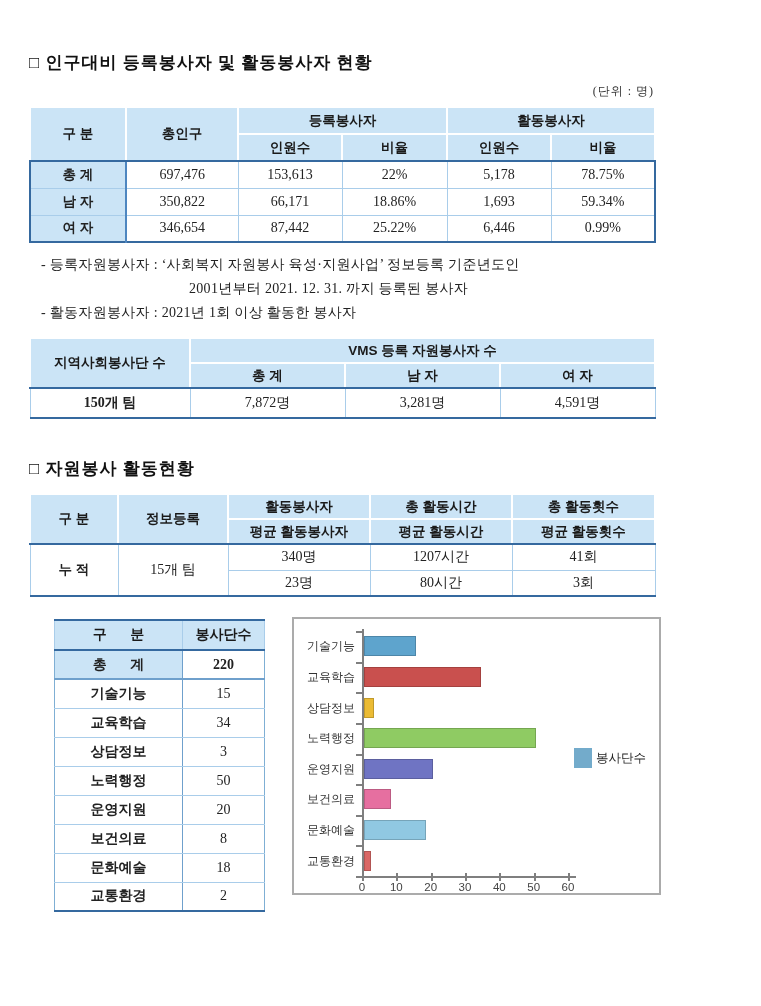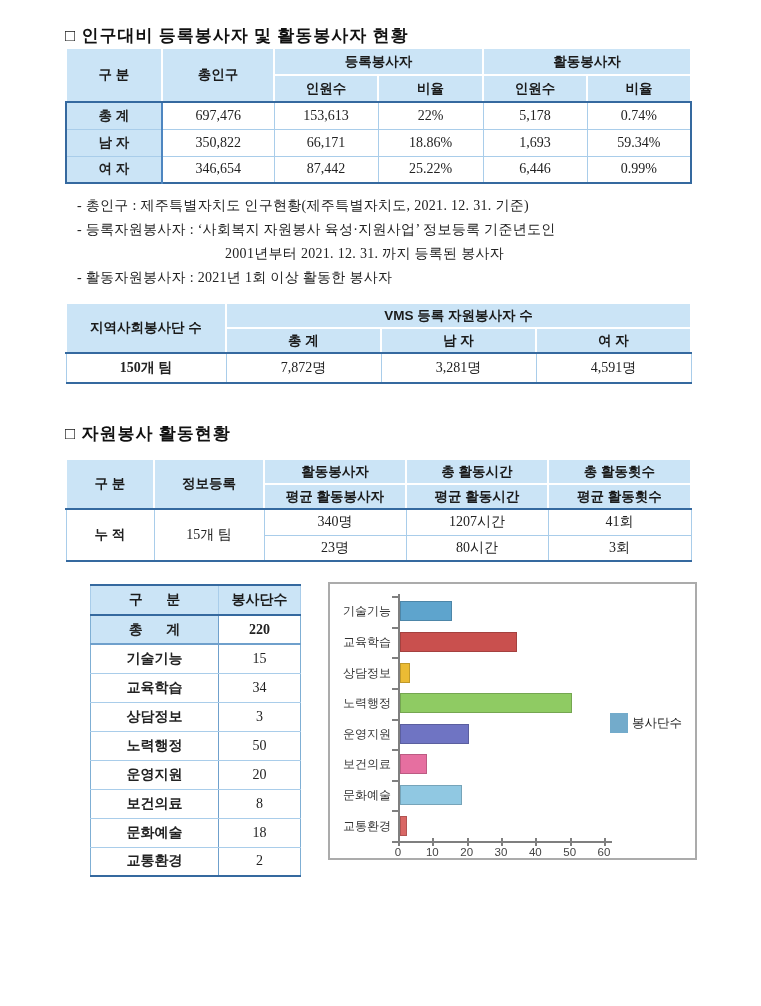--- a/index.html
+++ b/index.html
@@ -2,21 +2,21 @@
 <html><head>
 <meta charset="utf-8">
 <style>
   * { margin:0; padding:0; box-sizing:border-box; }
   html,body { background:#ffffff; }
   body {
     width:761px; height:1006px; overflow:hidden;
     font-family:"Liberation Serif", serif; color:#1b1b1b;
     position:relative;
   }
-  .page { padding:24px 0 0 65px; width:745px; }
+  .page { padding:24px 0 0 29px; width:745px;margin-top:27px; }
   .content { width:632px; }
 
   .sec-title {
     font-family:"Liberation Serif", serif;
     font-weight:bold; font-size:17px; letter-spacing:1px; color:#111;
     white-space:nowrap;
   }
   .unit-note { font-size:12px; color:#333; letter-spacing:1px; }
   .unit-top { display:block; text-align:right; margin:9px 7px 6px 0; }
   .unit-inline { margin-left:12px; font-weight:normal; }
@@ -95,20 +95,21 @@
   .legend-swatch { width:18px; height:20px; display:inline-block; }
   .legend-label { font-family:"Liberation Sans",sans-serif; font-size:12.5px; color:#222; margin-left:4px; white-space:nowrap; }
 </style>
 </head>
 <body>
 
 <div class="page">
 <div class="content">
 
   <div class="sec-title">□ 인구대비 등록봉사자 및 활동봉사자 현황</div>
+  <span class="unit-note unit-top">(단위 : 명)</span>
 
   <table class="t1">
     <colgroup>
           <col style="width:96px">
           <col style="width:112px">
           <col style="width:104px">
           <col style="width:105px">
           <col style="width:104px">
           <col style="width:104px">
         </colgroup>
@@ -126,21 +127,21 @@
         <th class="hb">비율</th>
       </tr>
     </thead>
     <tbody>
       <tr>
         <td class="rl">총 계</td>
         <td>697,476</td>
         <td>153,613</td>
         <td>22%</td>
         <td>5,178</td>
-        <td>0.74%</td>
+        <td>78.75%</td>
       </tr>
       <tr>
         <td class="rl">남 자</td>
         <td>350,822</td>
         <td>66,171</td>
         <td>18.86%</td>
         <td>1,693</td>
         <td>59.34%</td>
       </tr>
       <tr>
@@ -148,21 +149,20 @@
         <td>346,654</td>
         <td>87,442</td>
         <td>25.22%</td>
         <td>6,446</td>
         <td>0.99%</td>
       </tr>
     </tbody>
   </table>
 
   <div class="notes">
-    <div class="note-line">- 총인구 : 제주특별자치도 인구현황(제주특별자치도, 2021. 12. 31. 기준)</div>
     <div class="note-line">- 등록자원봉사자 : ‘사회복지 자원봉사 육성·지원사업’ 정보등록 기준년도인</div>
     <div class="note-line note-indent">2001년부터 2021. 12. 31. 까지 등록된 봉사자</div>
     <div class="note-line">- 활동자원봉사자 : 2021년 1회 이상 활동한 봉사자</div>
   </div>
 
   <table class="t2">
     <colgroup>
           <col style="width:160px">
           <col style="width:155px">
           <col style="width:155px">

